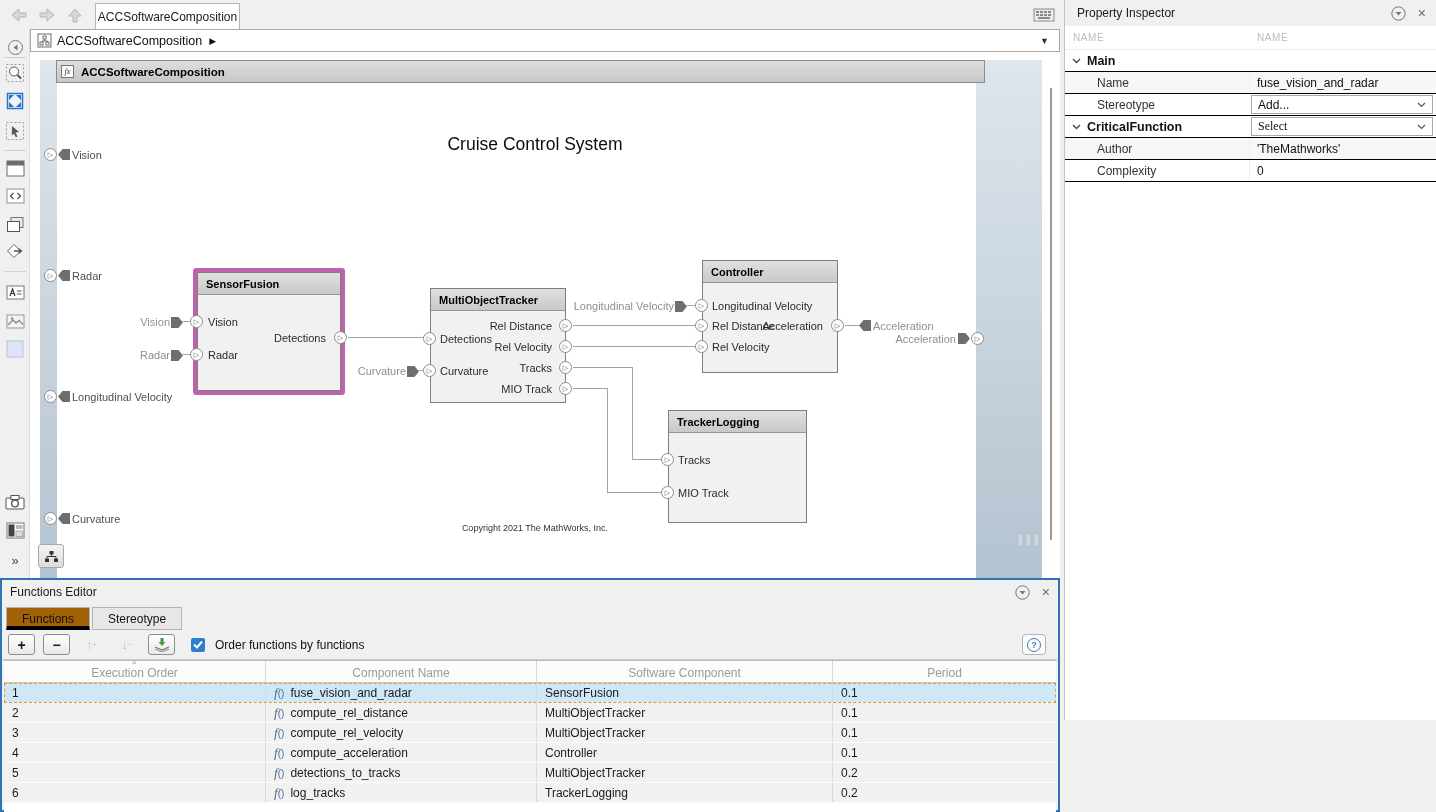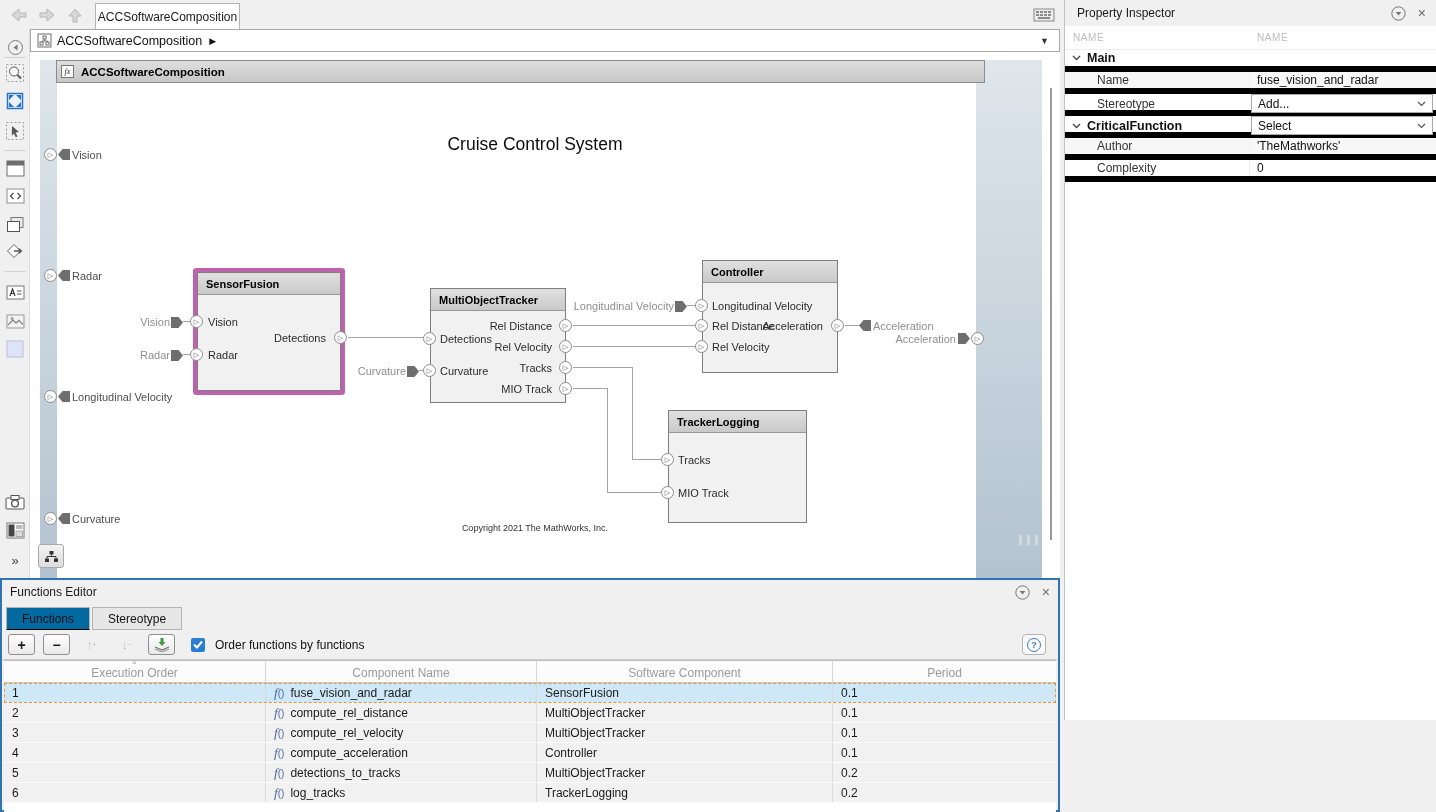--- a/index.html
+++ b/index.html
@@ -59,21 +59,21 @@
   .vscroll { position:absolute; left:1020px; top:36px; width:2px; height:452px; background:#9a9a9a; }
   .grip { position:absolute; width:5px; height:12px; background:#cfd9e1; border:1px solid #bcc9d3; }
 
   
   .fe { position:absolute; left:0; top:578px; width:1060px; height:234px; background:#f0f0f0; border:2px solid #2e74b5; }
   .fe-title { height:22px; display:flex; align-items:center; padding:12px 8px; font-size:12px; color:#1a1a1a; }
   .panel-icons { margin-left:auto; display:flex; align-items:center; gap:12px; }
   .close-x { font-size:14px; color:#6b6b6b; line-height:1; }
   .fe-tabs { height:26px; display:flex; align-items:flex-end; padding-left:4px; }
   .fe-tab { height:23px; line-height:22px; padding:0 15px; font-size:12px; color:#111; border:1px solid #b3b3b3; margin-right:2px; }
-  .fe-tab.active { background:#0369a1; border-bottom:1px solid #000000; }
+  .fe-tab.active { background:#a16207; border-bottom:4px solid #000000; }
   .fe-tab.inactive { background:#e7e7e7; }
   .fe-toolbar { height:30px; display:flex; align-items:center; padding-left:6px; gap:8px; border-bottom:1px solid #cdcdcd; }
   .tbtn { width:27px; height:21px; border:1px solid #8f8f8f; border-radius:3px; background:linear-gradient(#fefefe,#e9e9e9);
     display:flex; align-items:center; justify-content:center; font-size:14px; font-weight:bold; color:#1a1a1a; line-height:1; }
   .tbtn-dis { width:27px; height:21px; display:flex; align-items:center; justify-content:center; color:#bdbdbd; font-size:13px; }
   .tbtn-dis .mini { font-size:8px; margin-left:-1px; color:#c6c6c6; }
   .checkbox { width:14px; height:14px; background:#2b7cd3; border-radius:2px; margin-left:8px;
     display:flex; align-items:center; justify-content:center; }
   .cb-label { font-size:12px; color:#111; margin-left:2px; }
   .help-btn { margin-left:auto; margin-right:12px; width:24px; height:21px; border:1px solid #b3b3b3; border-radius:4px;
@@ -96,21 +96,21 @@
   .fx-ico b { font-weight:normal; font-size:10px; }
 
   
   .pi { position:absolute; left:1064px; top:0; width:372px; height:720px; background:#fff; border-left:1px solid #c3c3c3; }
   .pi-header { height:26px; background:#f0f0f0; display:flex; align-items:center; padding:0 10px 0 12px; font-size:12px; color:#1a1a1a; }
   .pi-object { height:26px; background:#fff; border-top:1px solid #b9b9b9; border-bottom:1px solid #b9b9b9;
     display:flex; align-items:center; padding-left:12px; font-size:12px; color:#111; }
   .pi-cols { height:24px; display:grid; grid-template-columns:184px 1fr; align-items:center;
     color:#bcbcbc; font-size:10px; letter-spacing:0.6px; border-bottom:1px solid #ededed; }
   .pi-cols div { padding-left:8px; }
-  .pi-row { display:grid; grid-template-columns:184px 1fr; height:22px; font-size:12px; border-bottom:6px solid #000000; align-items:center; }
+  .pi-row { display:grid; grid-template-columns:184px 1fr; height:22px; font-size:12px; border-bottom:1px solid #000000; align-items:center; }
   .pi-row.shade { background:#f7f7f7; }
   .pi-name { padding-left:32px; color:#333; }
   .pi-val { padding-left:7px; color:#111; border-left:1px solid #efefef; height:100%; display:flex; align-items:center; }
   .pi-sec { display:flex; align-items:center; padding-left:7px; font-weight:bold; font-size:12.5px; color:#111; height:100%; }
   .pi-sec svg { margin-right:6px; }
   .dropdown { height:19px; border:1px solid #a9a9a9; background:#fff; display:flex; align-items:center;
     padding-left:6px; margin:0 3px 0 0; flex:1; font-size:12px; color:#111; }
   .dropdown svg { margin-left:auto; margin-right:6px; }
 </style>
 </head>
@@ -580,21 +580,21 @@
         </span>
       </div>
     </div>
     <div class="pi-row">
       <div class="pi-sec">
         <svg width="9" height="6">
             <polyline points="1,1 4.5,4.5 8,1" stroke="#444" fill="none" stroke-width="1.3"></polyline>
           </svg>
         <span>CriticalFunction</span>
       </div>
-      <div class="pi-val" style="padding-left:2px; border-left:none;">
+      <div class="pi-val" style="padding-left:2px; border-left:none;font-family:Liberation Serif, serif;">
         <span class="dropdown">
           <span>Select</span>
           <svg width="9" height="6">
               <polyline points="1,1 4.5,4.5 8,1" stroke="#555" fill="none" stroke-width="1.2"></polyline>
             </svg>
         </span>
       </div>
     </div>
     <div class="pi-row shade">
       <div class="pi-name">Author</div>

